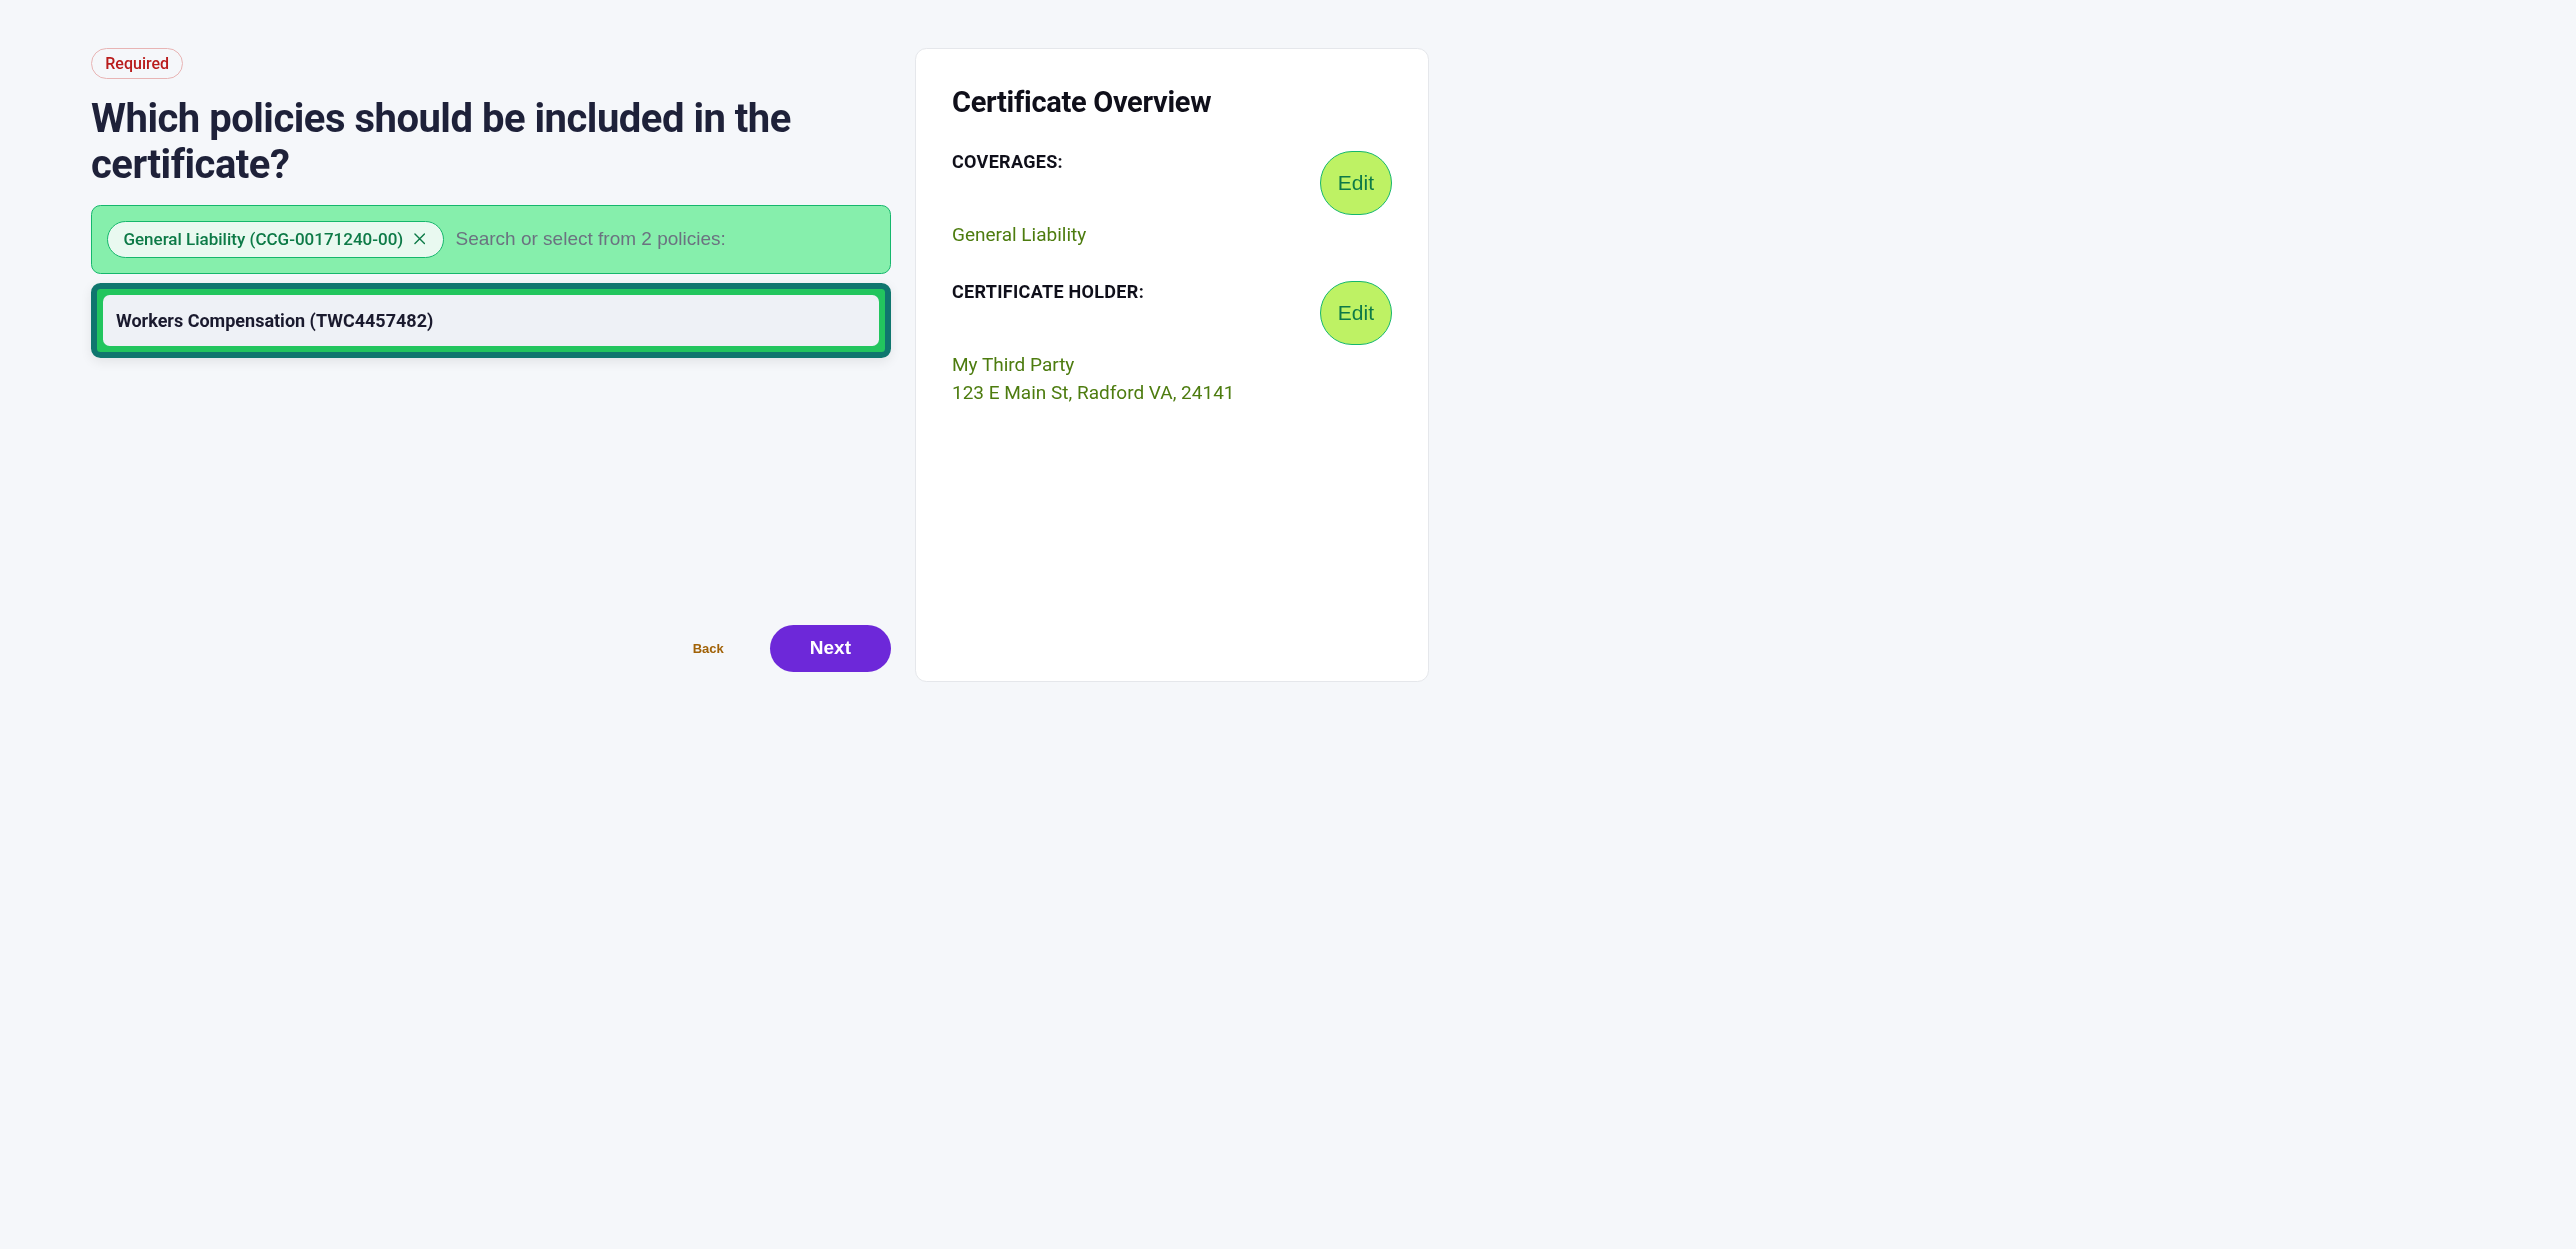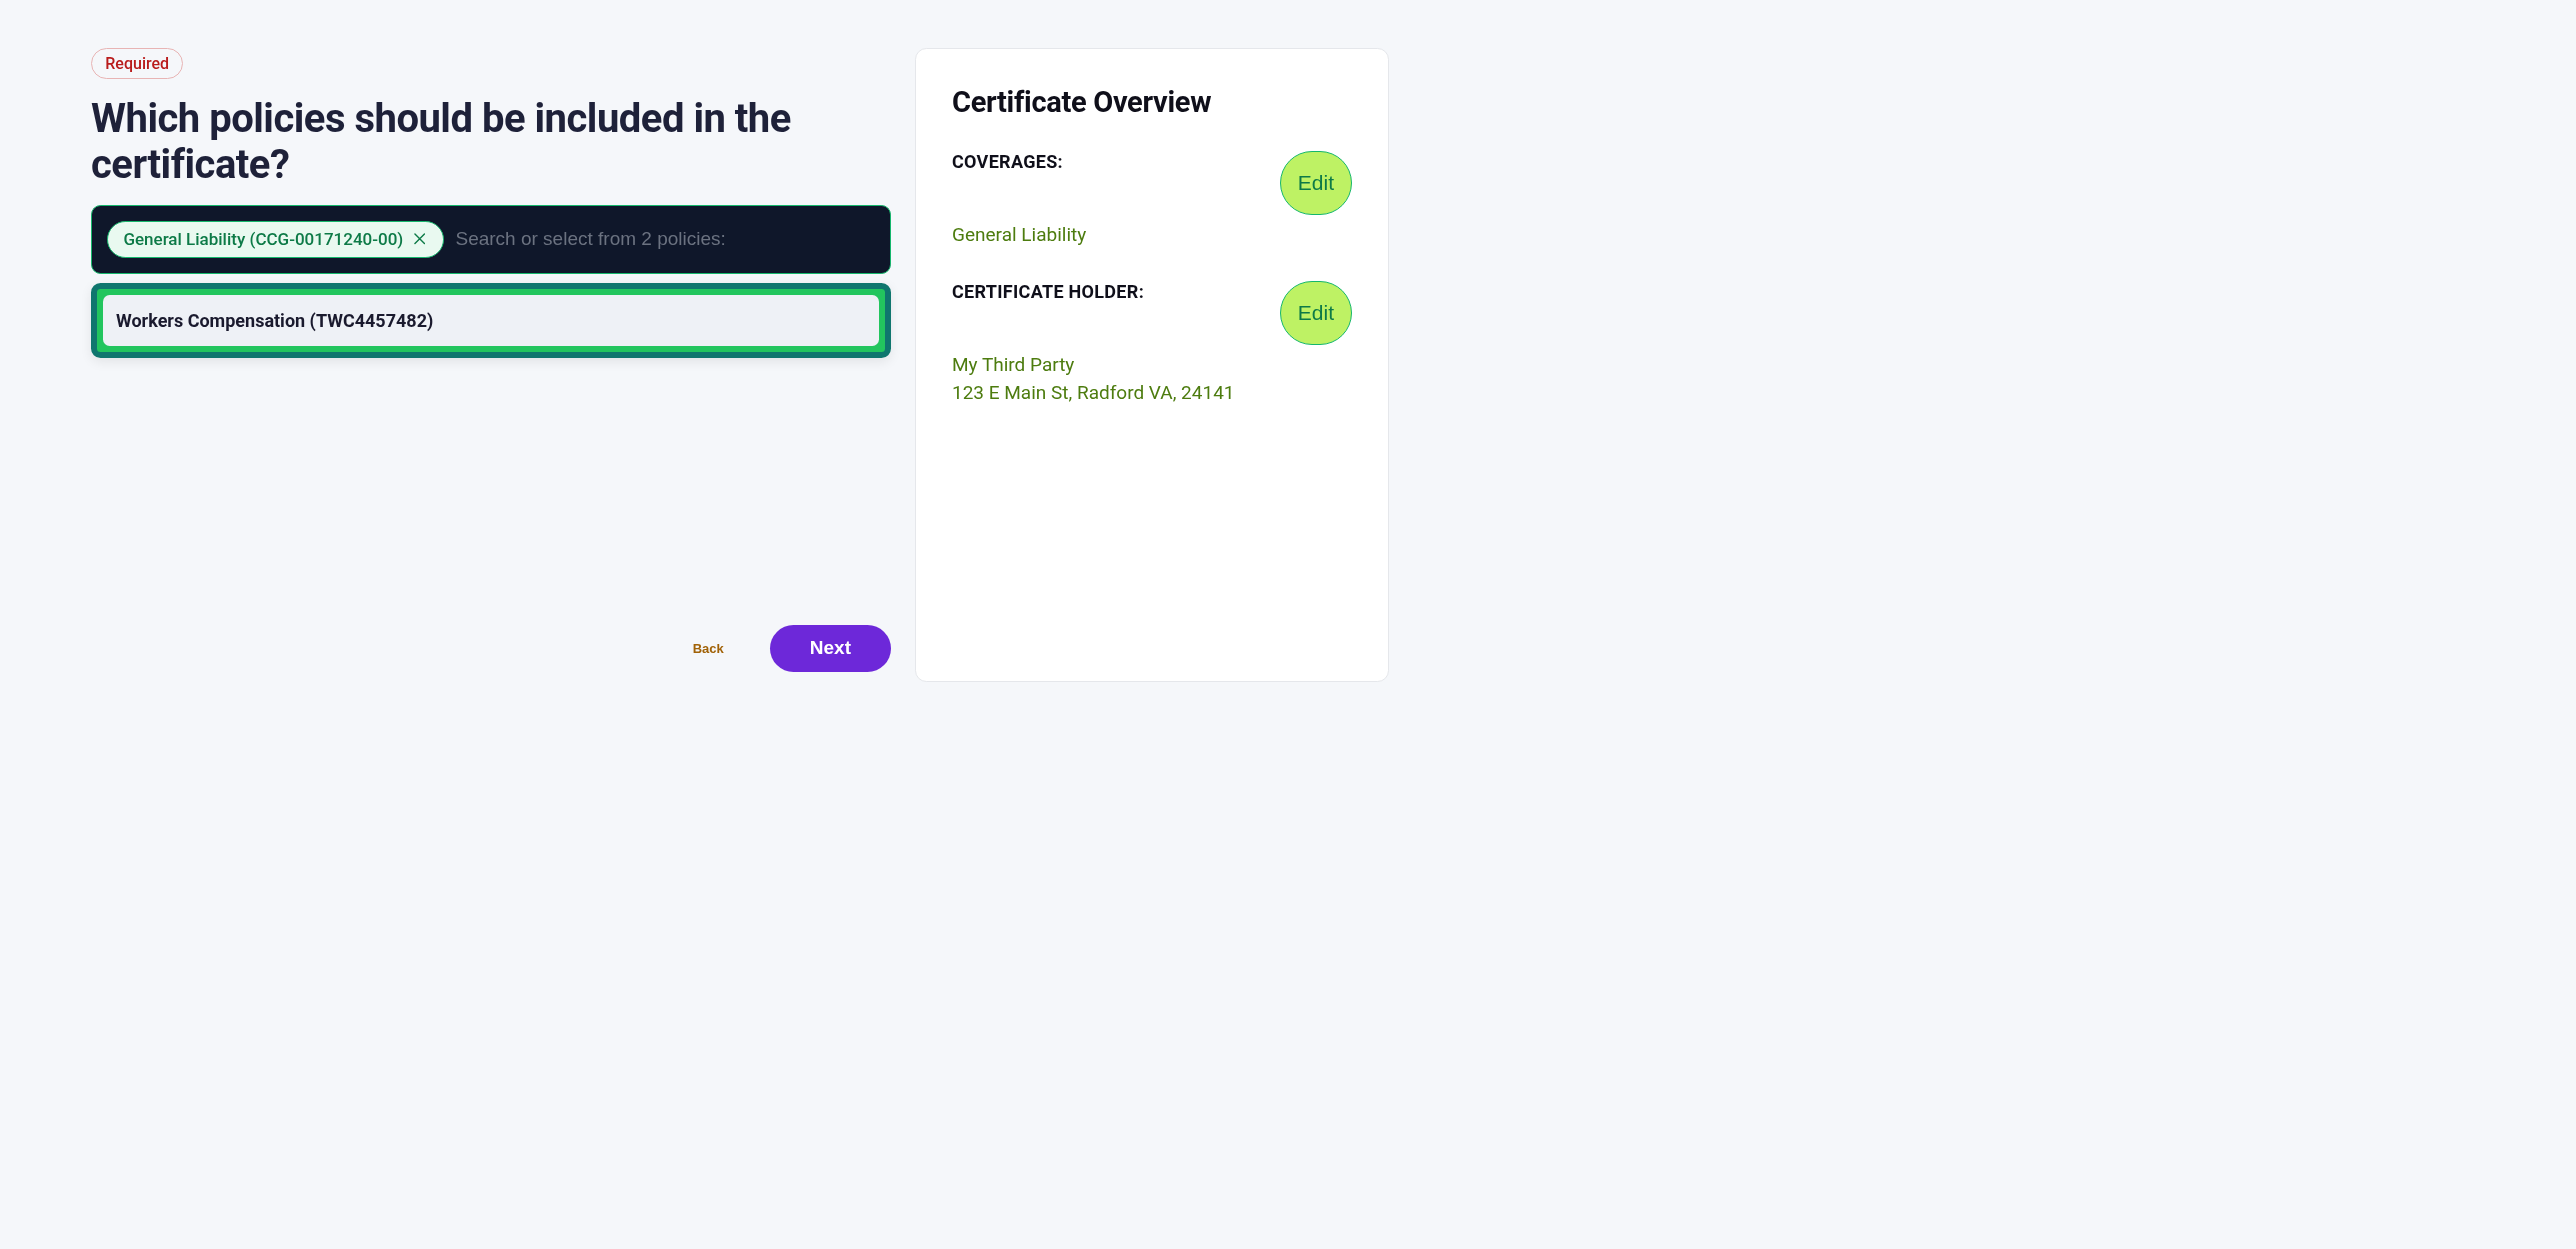--- a/index.html
+++ b/index.html
@@ -41,21 +41,21 @@
       letter-spacing: -0.5px;
     }
     .page-subtitle {
       font-size: 18px;
       color: #6b7280;
       margin-bottom: 27px;
     }
     .multiselect {
       border: 1.9px solid #15b76c;
       border-radius: 9.5px;
-      background: #0f172a;
+      background: #86efac;
       padding: 13.3px 15.2px;
       display: flex;
       align-items: center;
       flex-wrap: wrap;
       gap: 11.4px;
       min-height: 69px;
     }
     .chip {
       display: inline-flex;
       align-items: center;
@@ -127,21 +127,21 @@
       background: #6d28d9;
       color: #ffffff;
       font-size: 19px;
       font-weight: 600;
       border: none;
       border-radius: 952px;
       padding: 12.4px 40px;
       cursor: pointer;
     }
     .sidebar {
-      width: 474px;
+      width: 514px;
       background: #ffffff;
       border-radius: 11.4px;
       border: 1px solid #e5e7eb;
       padding: 36px 36px;
       height: fit-content;
       min-height: 634px;
     }
     .sidebar-title {
       font-size: 29px;
       font-weight: 700;

